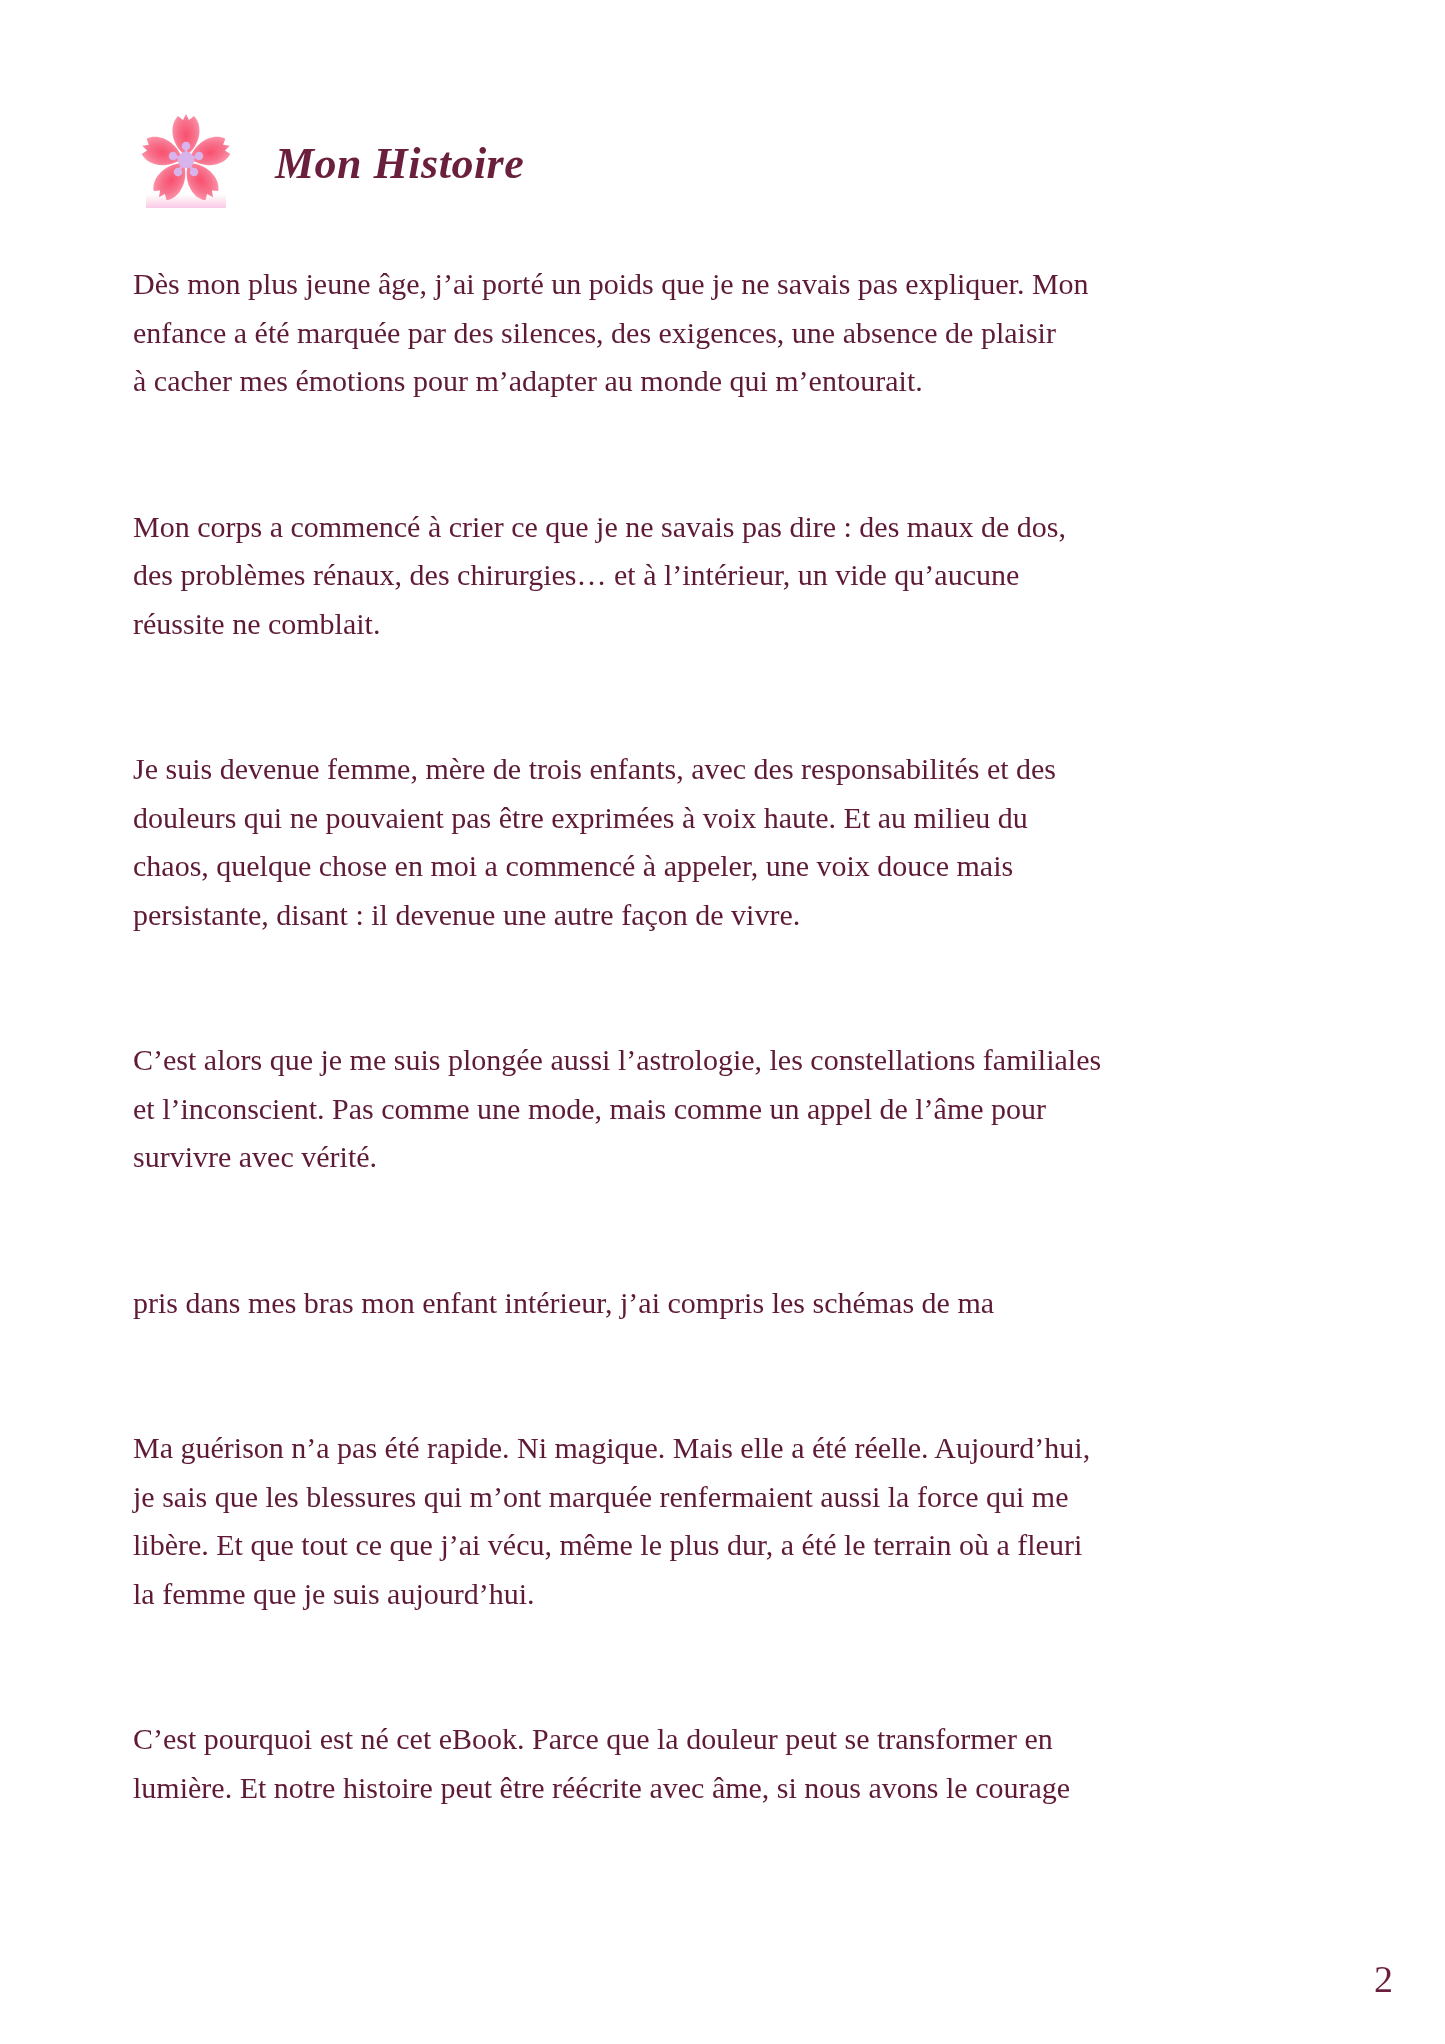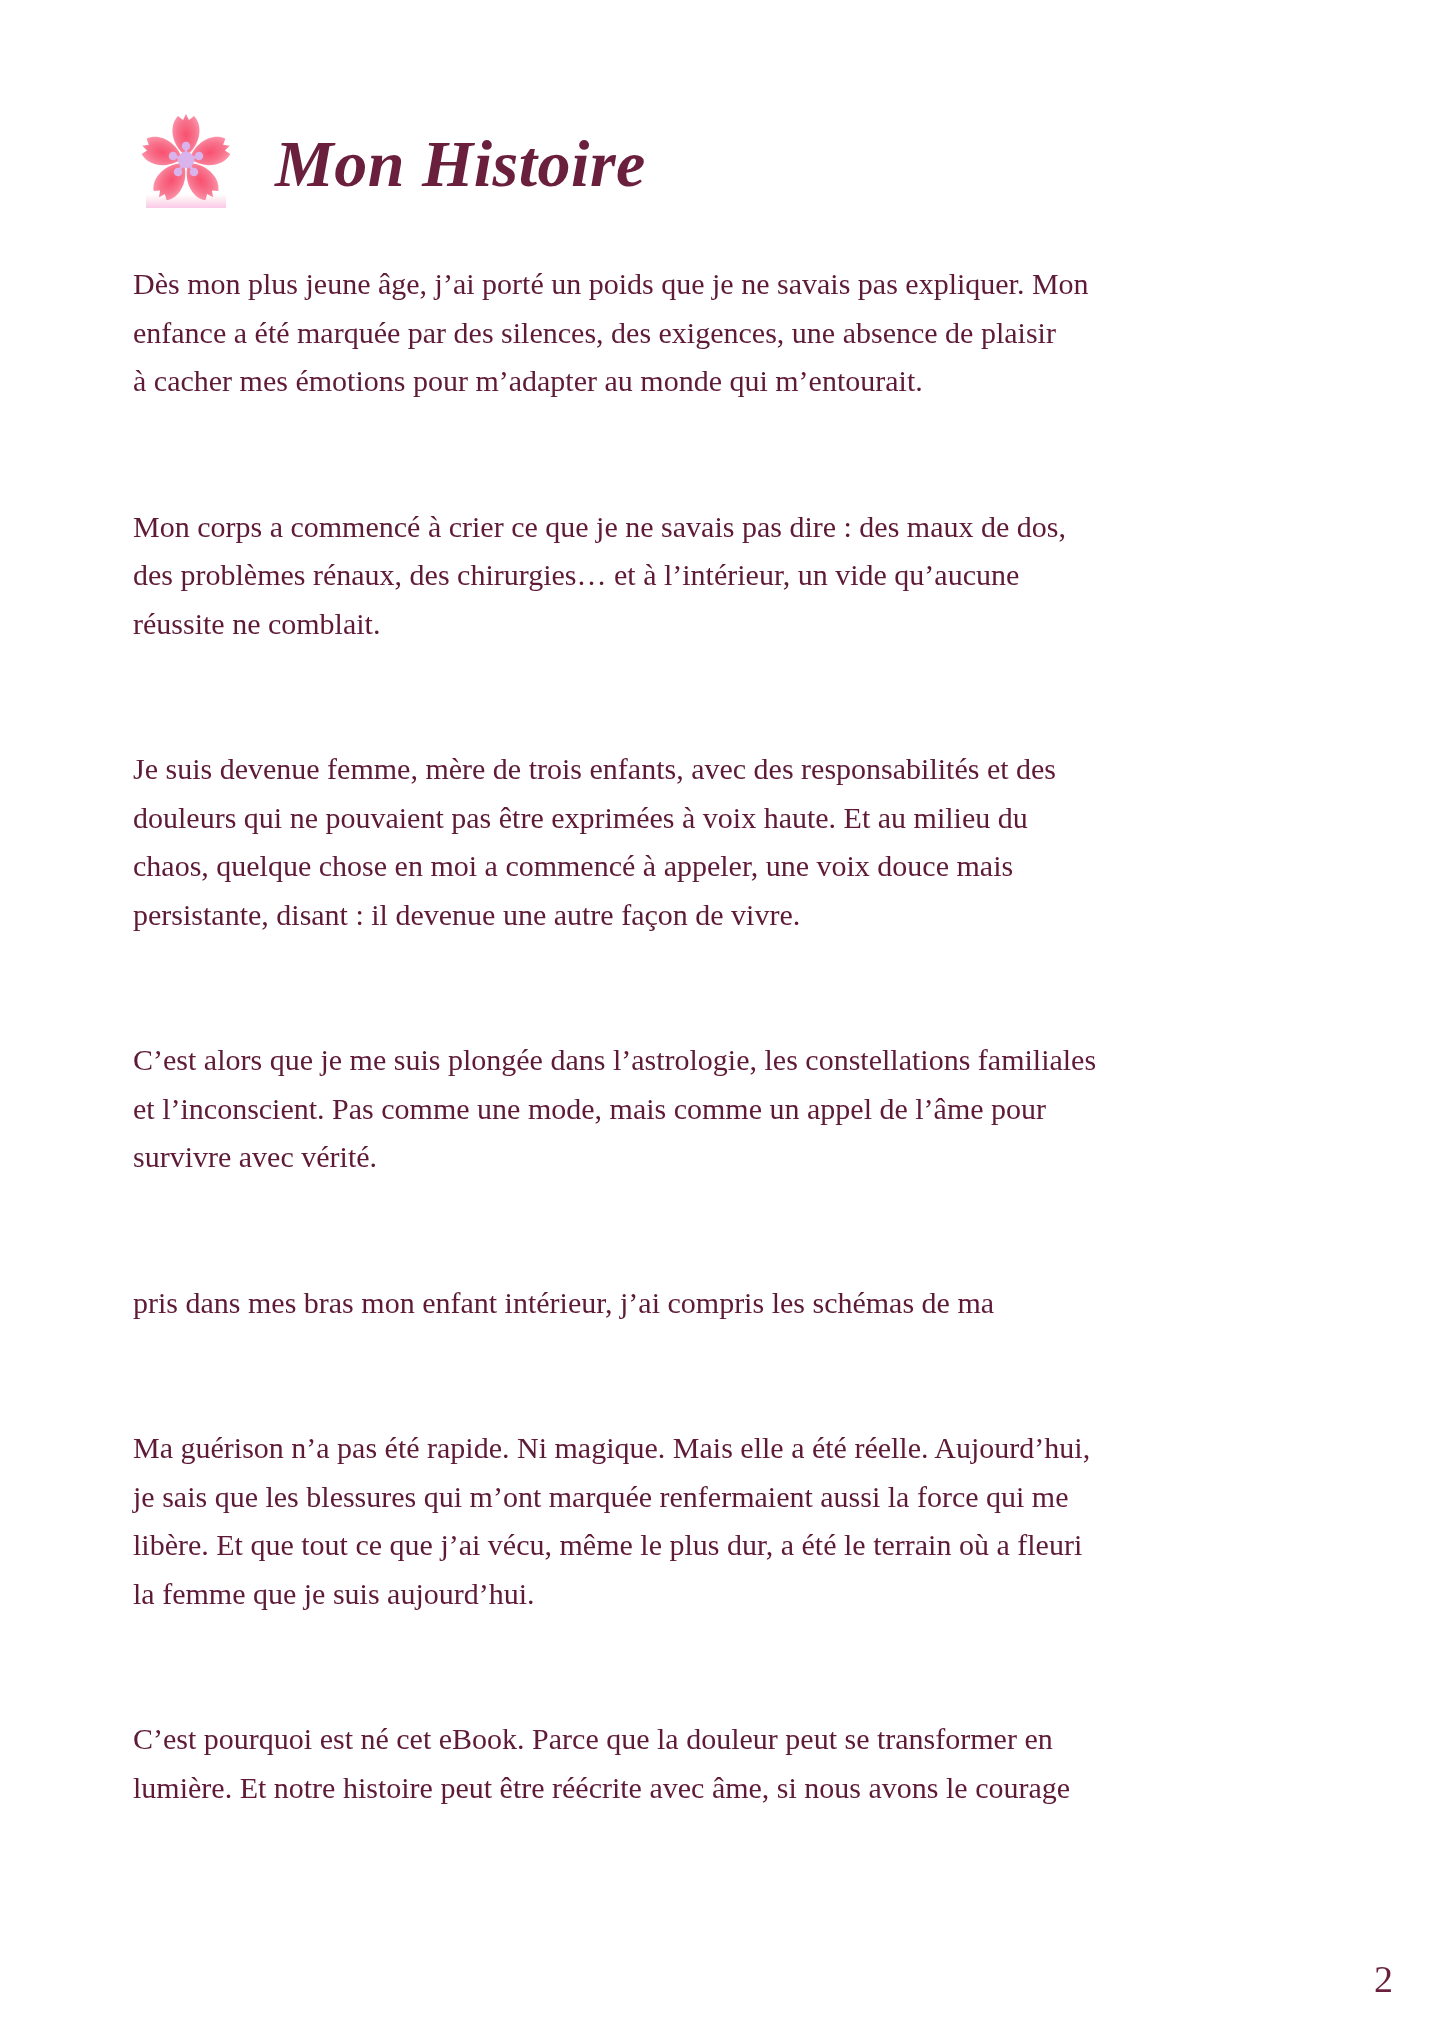--- a/index.html
+++ b/index.html
@@ -3,21 +3,21 @@
 <meta charset="utf-8">
 <style>
   html, body { margin: 0; padding: 0; background: #ffffff; }
   body { width: 1445px; height: 2044px; position: relative; overflow: hidden; }
   .page { position: absolute; left: 0; top: 0; width: 1445px; height: 2044px; background: #fff; }
   .flower { position: absolute; left: 136px; top: 108px; width: 100px; height: 100px; }
   .title {
     position: absolute; left: 275px; top: 131px;
     font-family: "Liberation Serif", "DejaVu Serif", serif;
     font-weight: bold; font-style: italic;
-    font-size: 66px; line-height: 66px;
+    font-size: 44px; line-height: 66px;
     color: #6a1f3d; white-space: nowrap; letter-spacing: 0.5px;
   }
   .body-text {
     position: absolute; left: 133px; top: 244px; width: 1200px;
     font-family: "Liberation Serif", "DejaVu Serif", serif;
     font-size: 30px; line-height: 48.5px; color: #5e1a36;
   }
   .para { margin: 16px 0 97px 0; }
   .line { display: block; white-space: nowrap; }
   .page-number {
@@ -81,21 +81,21 @@
       <span class="line">des problèmes rénaux, des chirurgies… et à l’intérieur, un vide qu’aucune</span>
       <span class="line">réussite ne comblait.</span>
     </p>
     <p class="para">
       <span class="line">Je suis devenue femme, mère de trois enfants, avec des responsabilités et des</span>
       <span class="line">douleurs qui ne pouvaient pas être exprimées à voix haute. Et au milieu du</span>
       <span class="line">chaos, quelque chose en moi a commencé à appeler, une voix douce mais</span>
       <span class="line">persistante, disant : il devenue une autre façon de vivre.</span>
     </p>
     <p class="para">
-      <span class="line">C’est alors que je me suis plongée dans l’astrologie, les constellations familiales</span>
+      <span class="line">C’est alors que je me suis plongée aussi l’astrologie, les constellations familiales</span>
       <span class="line">et l’inconscient. Pas comme une mode, mais comme un appel de l’âme pour</span>
       <span class="line">survivre avec vérité.</span>
     </p>
     <p class="para">
       <span class="line">pris dans mes bras mon enfant intérieur, j’ai compris les schémas de ma</span>
     </p>
     <p class="para">
       <span class="line">Ma guérison n’a pas été rapide. Ni magique. Mais elle a été réelle. Aujourd’hui,</span>
       <span class="line">je sais que les blessures qui m’ont marquée renfermaient aussi la force qui me</span>
       <span class="line">libère. Et que tout ce que j’ai vécu, même le plus dur, a été le terrain où a fleuri</span>

